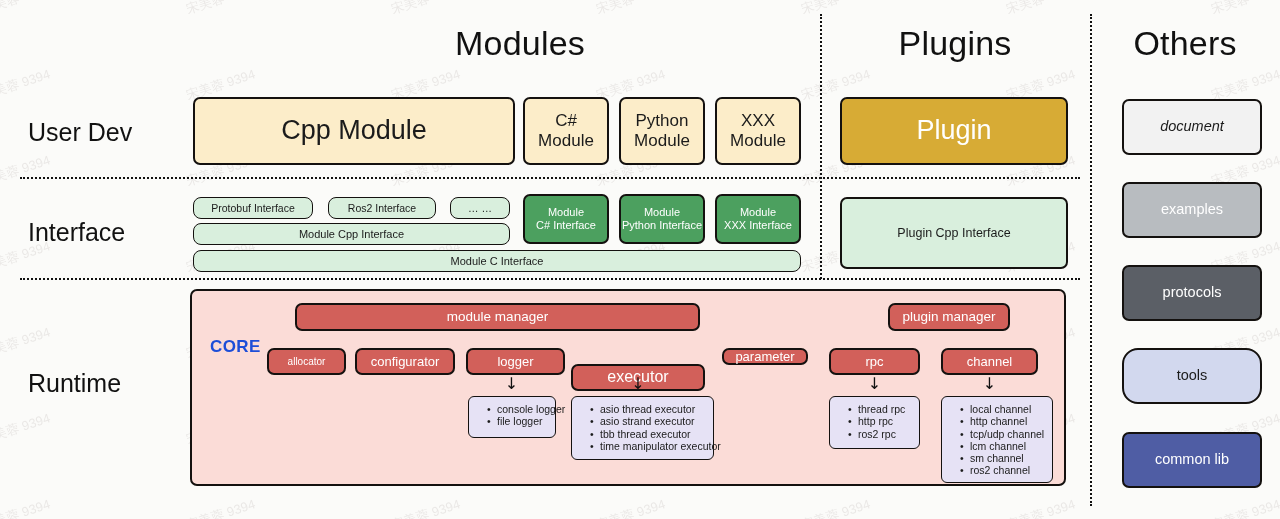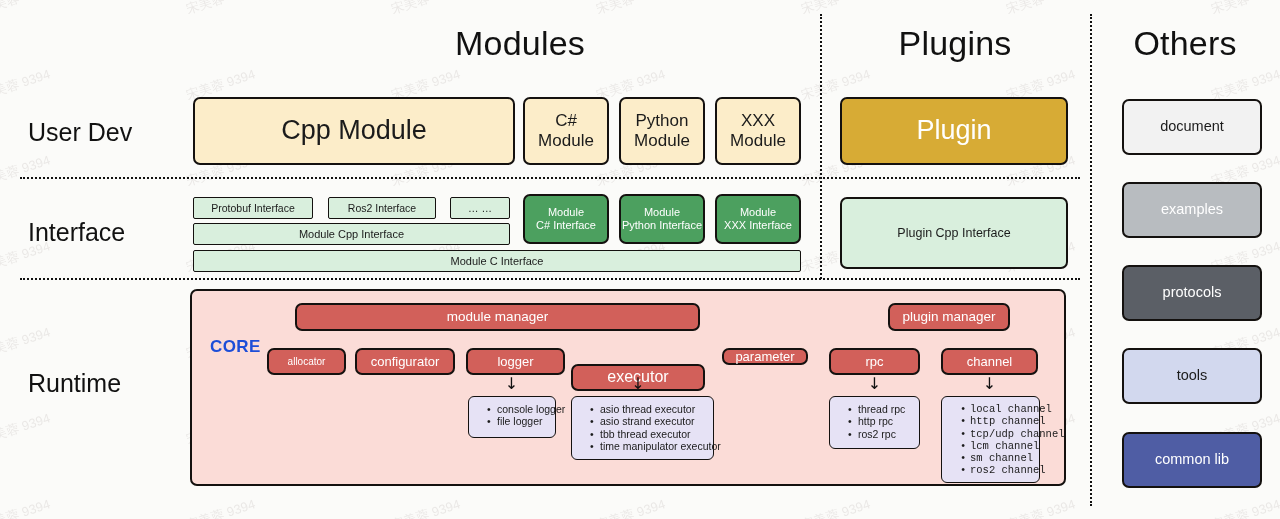--- a/index.html
+++ b/index.html
@@ -55,21 +55,21 @@
     position: absolute;
     box-sizing: border-box;
     border: 2px solid #14110f;
     border-radius: 7px;
     display: flex;
     align-items: center;
     justify-content: center;
     text-align: center;
     line-height: 1.18;
   }
-  .box.small { border-width: 1.6px; border-radius: 2px; }
+  .box.small { border-width: 1.6px; border-radius: 8px; }
 
   .yellow   { background: #fcedc9; color: #1b1b1b; }
   .gold     { background: #d7ab35; color: #ffffff; }
   .lgreen   { background: #d9efdd; color: #1b1b1b; }
   .dgreen   { background: #4ca05f; color: #ffffff; }
   .red      { background: #d2605a; color: #ffffff; }
 
   .o-document { background: #f2f2f2; color: #1b1b1b; }
   .o-examples { background: #b8bcc0; color: #ffffff; }
   .o-protocols{ background: #5b5f66; color: #ffffff; }
@@ -316,40 +316,40 @@
         <li>time manipulator executor</li>
       </ul>
   </div>
   <div class="bullets" style="left:829px; top:396px; width:91px; height:53px;">
     <ul>
         <li>thread rpc</li>
         <li>http rpc</li>
         <li>ros2 rpc</li>
       </ul>
   </div>
-  <div class="bullets" style="left:941px; top:396px; width:99px; height:87px;font-family:Liberation Mono, monospace;">
+  <div class="bullets" style="left:941px; top:396px; width:112px; height:87px;">
     <ul>
         <li>local channel</li>
         <li>http channel</li>
         <li>tcp/udp channel</li>
         <li>lcm channel</li>
         <li>sm channel</li>
         <li>ros2 channel</li>
       </ul>
   </div>
 
-  <div class="box o-document" style="left:1122px; top:99px; width:140px; height:56px; font-size:14.5px;">
+  <div class="box o-document" style="left:1122px; top:99px; width:140px; height:56px; font-size:14.5px;font-style:italic;">
     <span>document</span>
   </div>
   <div class="box o-examples" style="left:1122px; top:182px; width:140px; height:56px; font-size:14.5px;">
     <span>examples</span>
   </div>
   <div class="box o-protocols" style="left:1122px; top:265px; width:140px; height:56px; font-size:14.5px;">
     <span>protocols</span>
   </div>
-  <div class="box o-tools" style="left:1122px; top:348px; width:140px; height:56px; font-size:14.5px;">
+  <div class="box o-tools" style="left:1122px; top:348px; width:140px; height:56px; font-size:14.5px;border-radius:16px;">
     <span>tools</span>
   </div>
   <div class="box o-common" style="left:1122px; top:432px; width:140px; height:56px; font-size:14.5px;">
     <span>common lib</span>
   </div>
 
 </div>
 
 </body></html>

